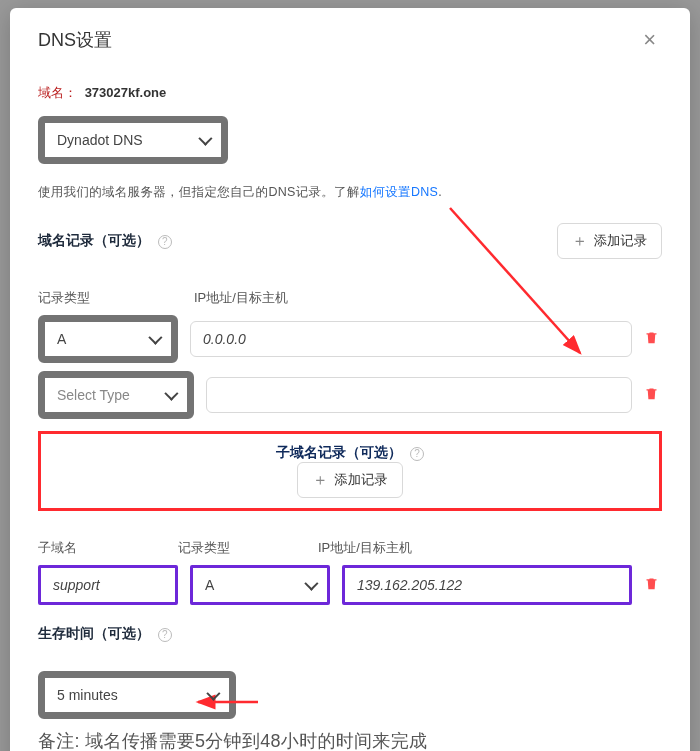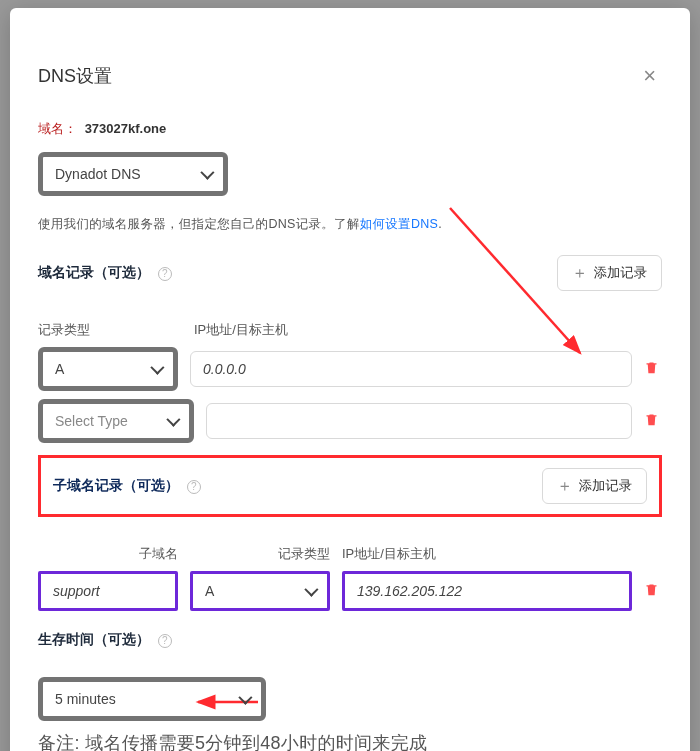--- a/index.html
+++ b/index.html
@@ -17,40 +17,39 @@
     border-radius: 6px;
     box-shadow: 0 4px 24px rgba(0,0,0,0.2);
     padding: 20px 28px 24px;
     position: relative;
   }
   .modal-header {
     display: flex;
     justify-content: space-between;
     align-items: center;
     padding-bottom: 16px;
-    margin-top: 36px;
   }
   .modal-title { font-size: 18px; color: #333; }
   .close-btn {
     color: #888;
     font-size: 22px;
     cursor: pointer;
     line-height: 1;
     background: none;
     border: none;
   }
   .sub-block { margin-top: 16px; }
   .domain-line { font-size: 13px; margin-bottom: 14px; }
   .domain-label { color: #b91c1c; }
   .domain-value { font-weight: 700; margin-left: 4px; }
   .select-ctl {
     display: flex;
     align-items: center;
     justify-content: space-between;
-    border: 5px solid #737373;
+    border: 7px solid #737373;
     border-radius: 6px;
     padding: 9px 12px;
     background: #fff;
     cursor: pointer;
     color: #444;
   }
   .helper-text {
     font-size: 12.5px;
     color: #555;
     margin-top: 20px;
@@ -116,29 +115,28 @@
     width: 18px;
     flex-shrink: 0;
   }
   .red-box {
     border: 3px solid #ff2a2f;
     padding: 10px 12px;
     margin-top: 12px;
     display: flex;
     justify-content: space-between;
     align-items: center;
+    flex-direction: column;
   }
   .red-box .section-title { color: #0f2a5b; }
   .sub-labels {
     display: flex;
-    gap: 12px;
     margin-top: 28px;
     font-size: 13px;
     color: #555;
-    text-align: right;
   }
   .sub-row {
     display: flex;
     gap: 12px;
     align-items: center;
     margin-top: 8px;
   }
   .red-outline { border: 3px solid #6d28d9; border-radius: 2px; }
   .ttl-note { font-size: 18px; color: #555; margin-top: 10px; letter-spacing: 0.3px; }
   .dyn-row {
@@ -318,21 +316,21 @@
         </svg>
     </span>
   </div>
 
   <div style="margin-top:20px">
     <span class="section-title">生存时间（可选）</span>
     <span class="help-icon">?</span>
   </div>
 
   <div style="margin-top:28px">
-    <div class="select-ctl" style="width:228px">
+    <div class="select-ctl" style="width:198px">
       <span>5 minutes</span>
       <span class="chevron"></span>
     </div>
     <div class="ttl-note">备注: 域名传播需要5分钟到48小时的时间来完成</div>
   </div>
 
   <div class="dyn-row">
     <div>
       <span class="section-title">动态DNS</span>
       <span class="help-icon">?</span>

